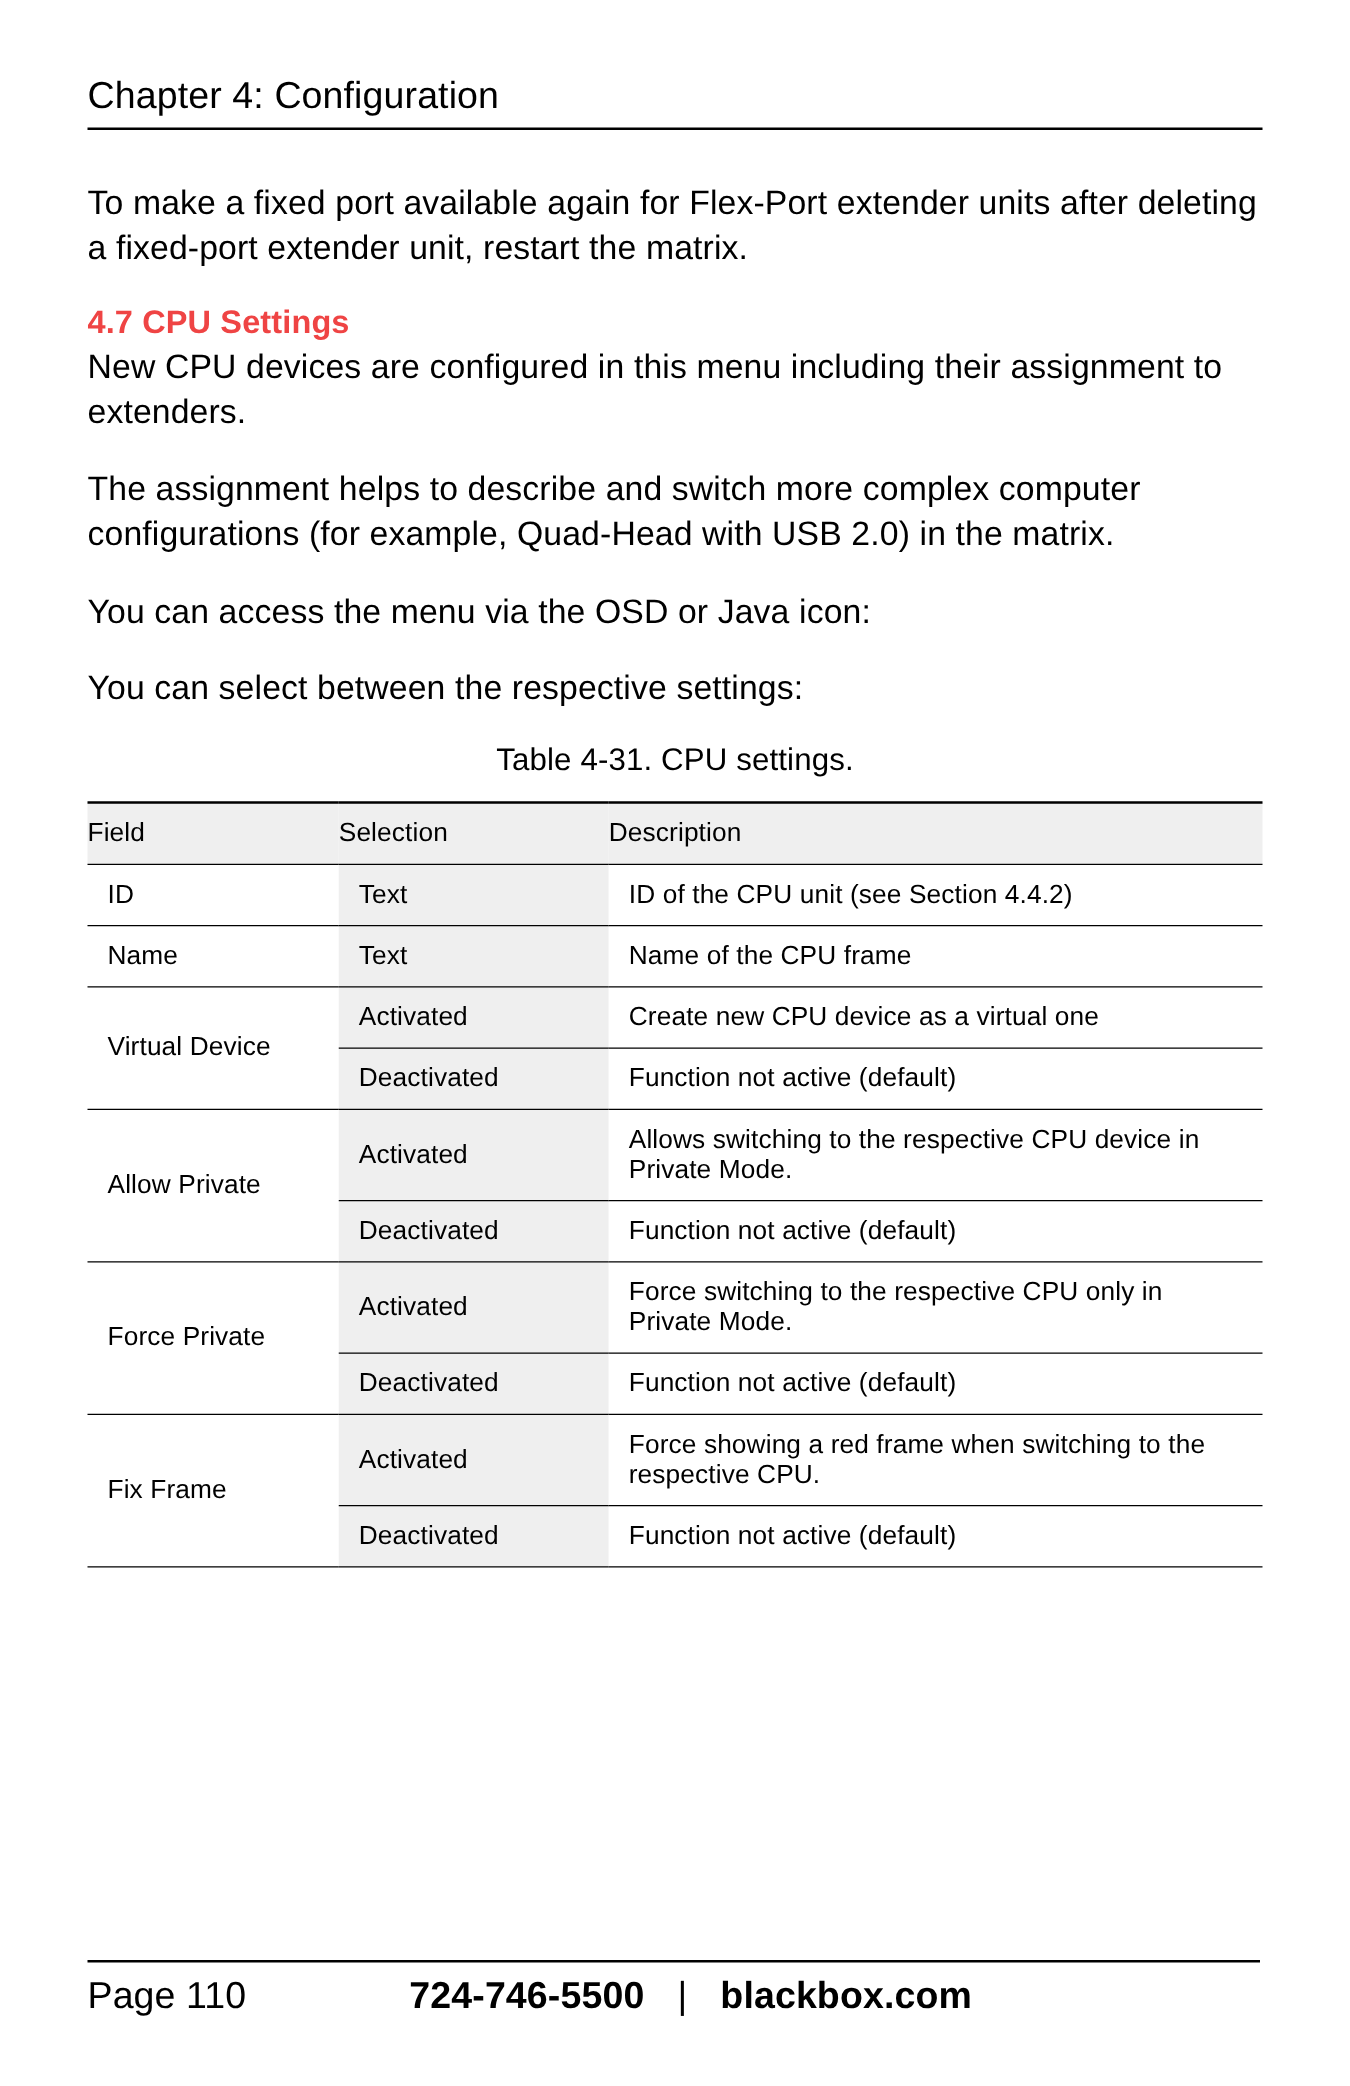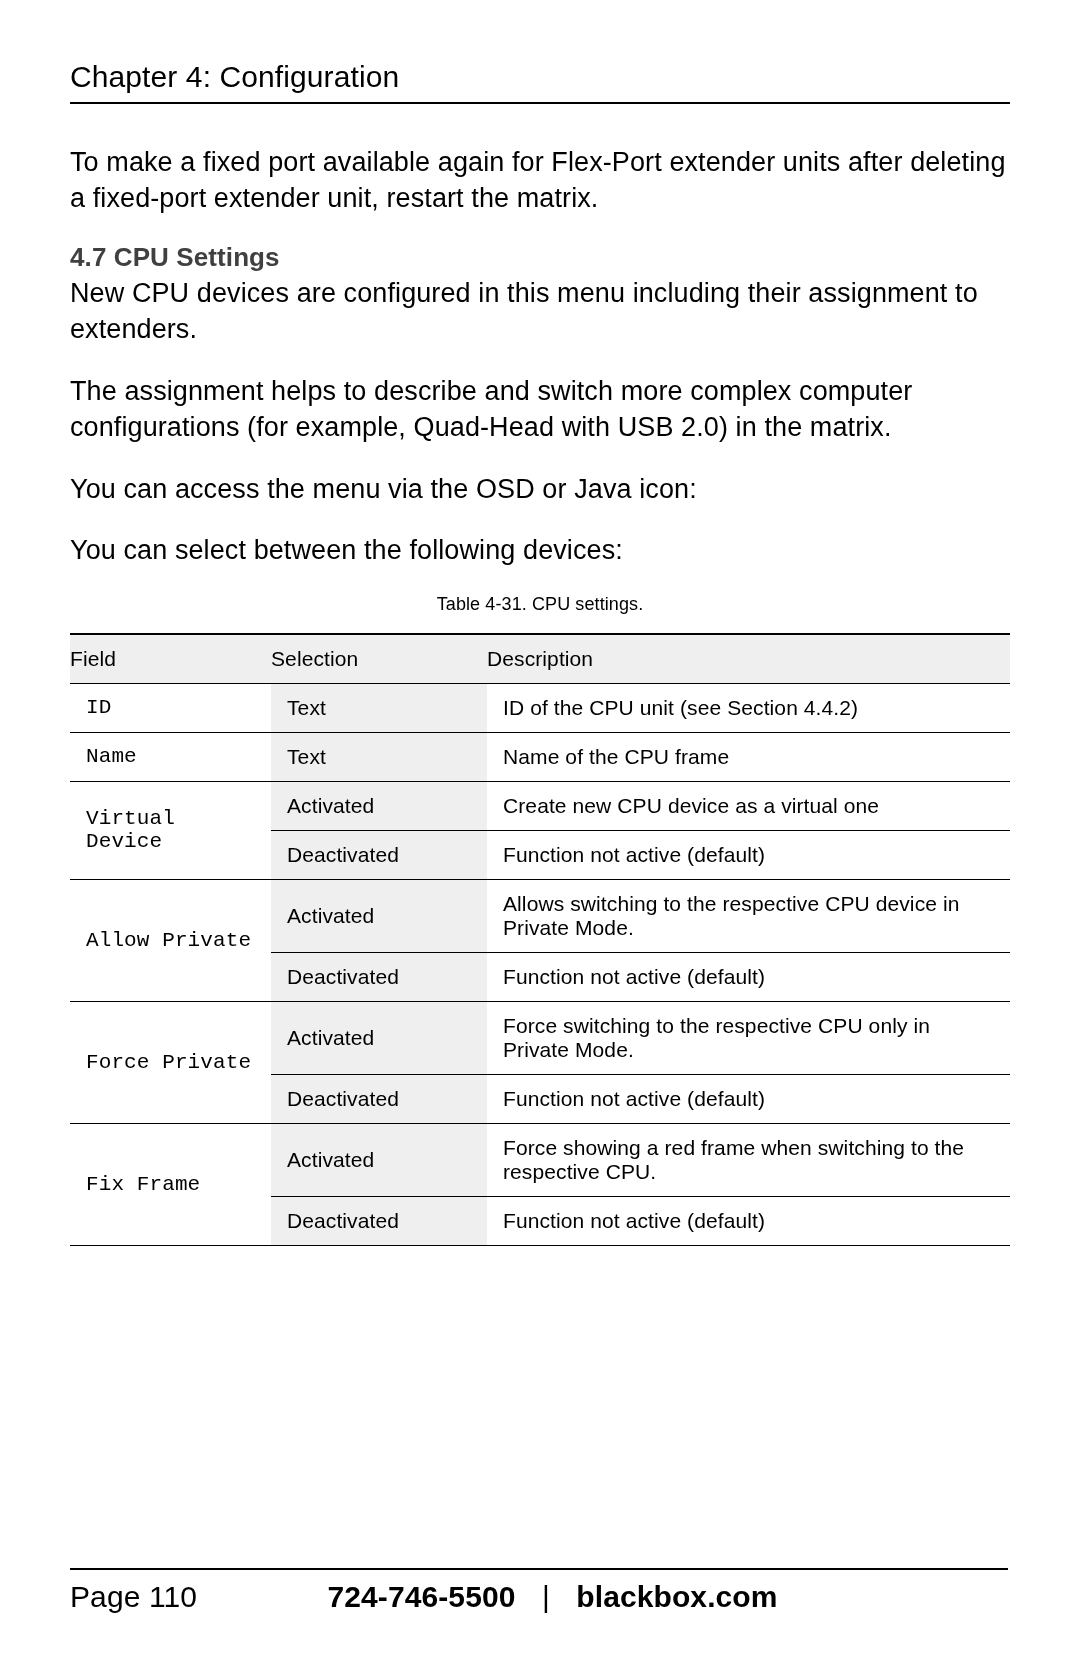--- a/index.html
+++ b/index.html
@@ -29,32 +29,32 @@
   }
   .body-text {
     font-size: 27px;
     line-height: 1.35;
     margin-bottom: 25px;
     font-weight: 400;
   }
   .section-heading {
     font-size: 26px;
     font-weight: 600;
-    color: #404040;
+    color: #ef4444;
     margin-top: 6px;
     margin-bottom: 2px;
   }
   .figure-caption {
     font-size: 27px;
     text-align: center;
     margin-top: 130px;
     margin-bottom: 20px;
   }
   .table-caption {
-    font-size: 18px;
+    font-size: 25px;
     text-align: center;
     margin-top: 22px;
     margin-bottom: 18px;
   }
   table.cpu {
     width: 100%;
     border-collapse: collapse;
     font-size: 21px;
   }
   table.cpu th {
@@ -65,21 +65,20 @@
     border-bottom: 1.5px solid #000;
     background: #efefef;
   }
   table.cpu td {
     padding: 12px 10px 12px 16px;
     border-bottom: 1.5px solid #000;
   }
   table.cpu td.field {
     width: 175px;
     vertical-align: middle;
-    font-family: Liberation Mono, monospace;
   }
   table.cpu td.sel {
     width: 190px;
     background: #efefef;
   }
   table.cpu td.desc {
     background: #fff;
   }
   table.cpu th.th-sel {
     width: 190px;
@@ -123,21 +122,21 @@
 
   <div class="section-heading">4.7 CPU Settings</div>
 
   <div class="body-text" style="margin-top:0;">New CPU devices are configured in this menu including their assignment to extenders.</div>
 
   <div class="body-text">The assignment helps to describe and switch more complex computer configurations (for example, Quad-Head with USB 2.0) in the matrix.</div>
 
   <div class="body-text">You can access the menu via the OSD or Java icon:</div>
 
 
-  <div class="body-text">You can select between the following devices:</div>
+  <div class="body-text">You can select between the respective settings:</div>
 
   <div class="table-caption">Table 4-31. CPU settings.</div>
 
   <table class="cpu">
     <thead>
       <tr>
         <th class="th-field">Field</th>
         <th class="th-sel">Selection</th>
         <th>Description</th>
       </tr>

